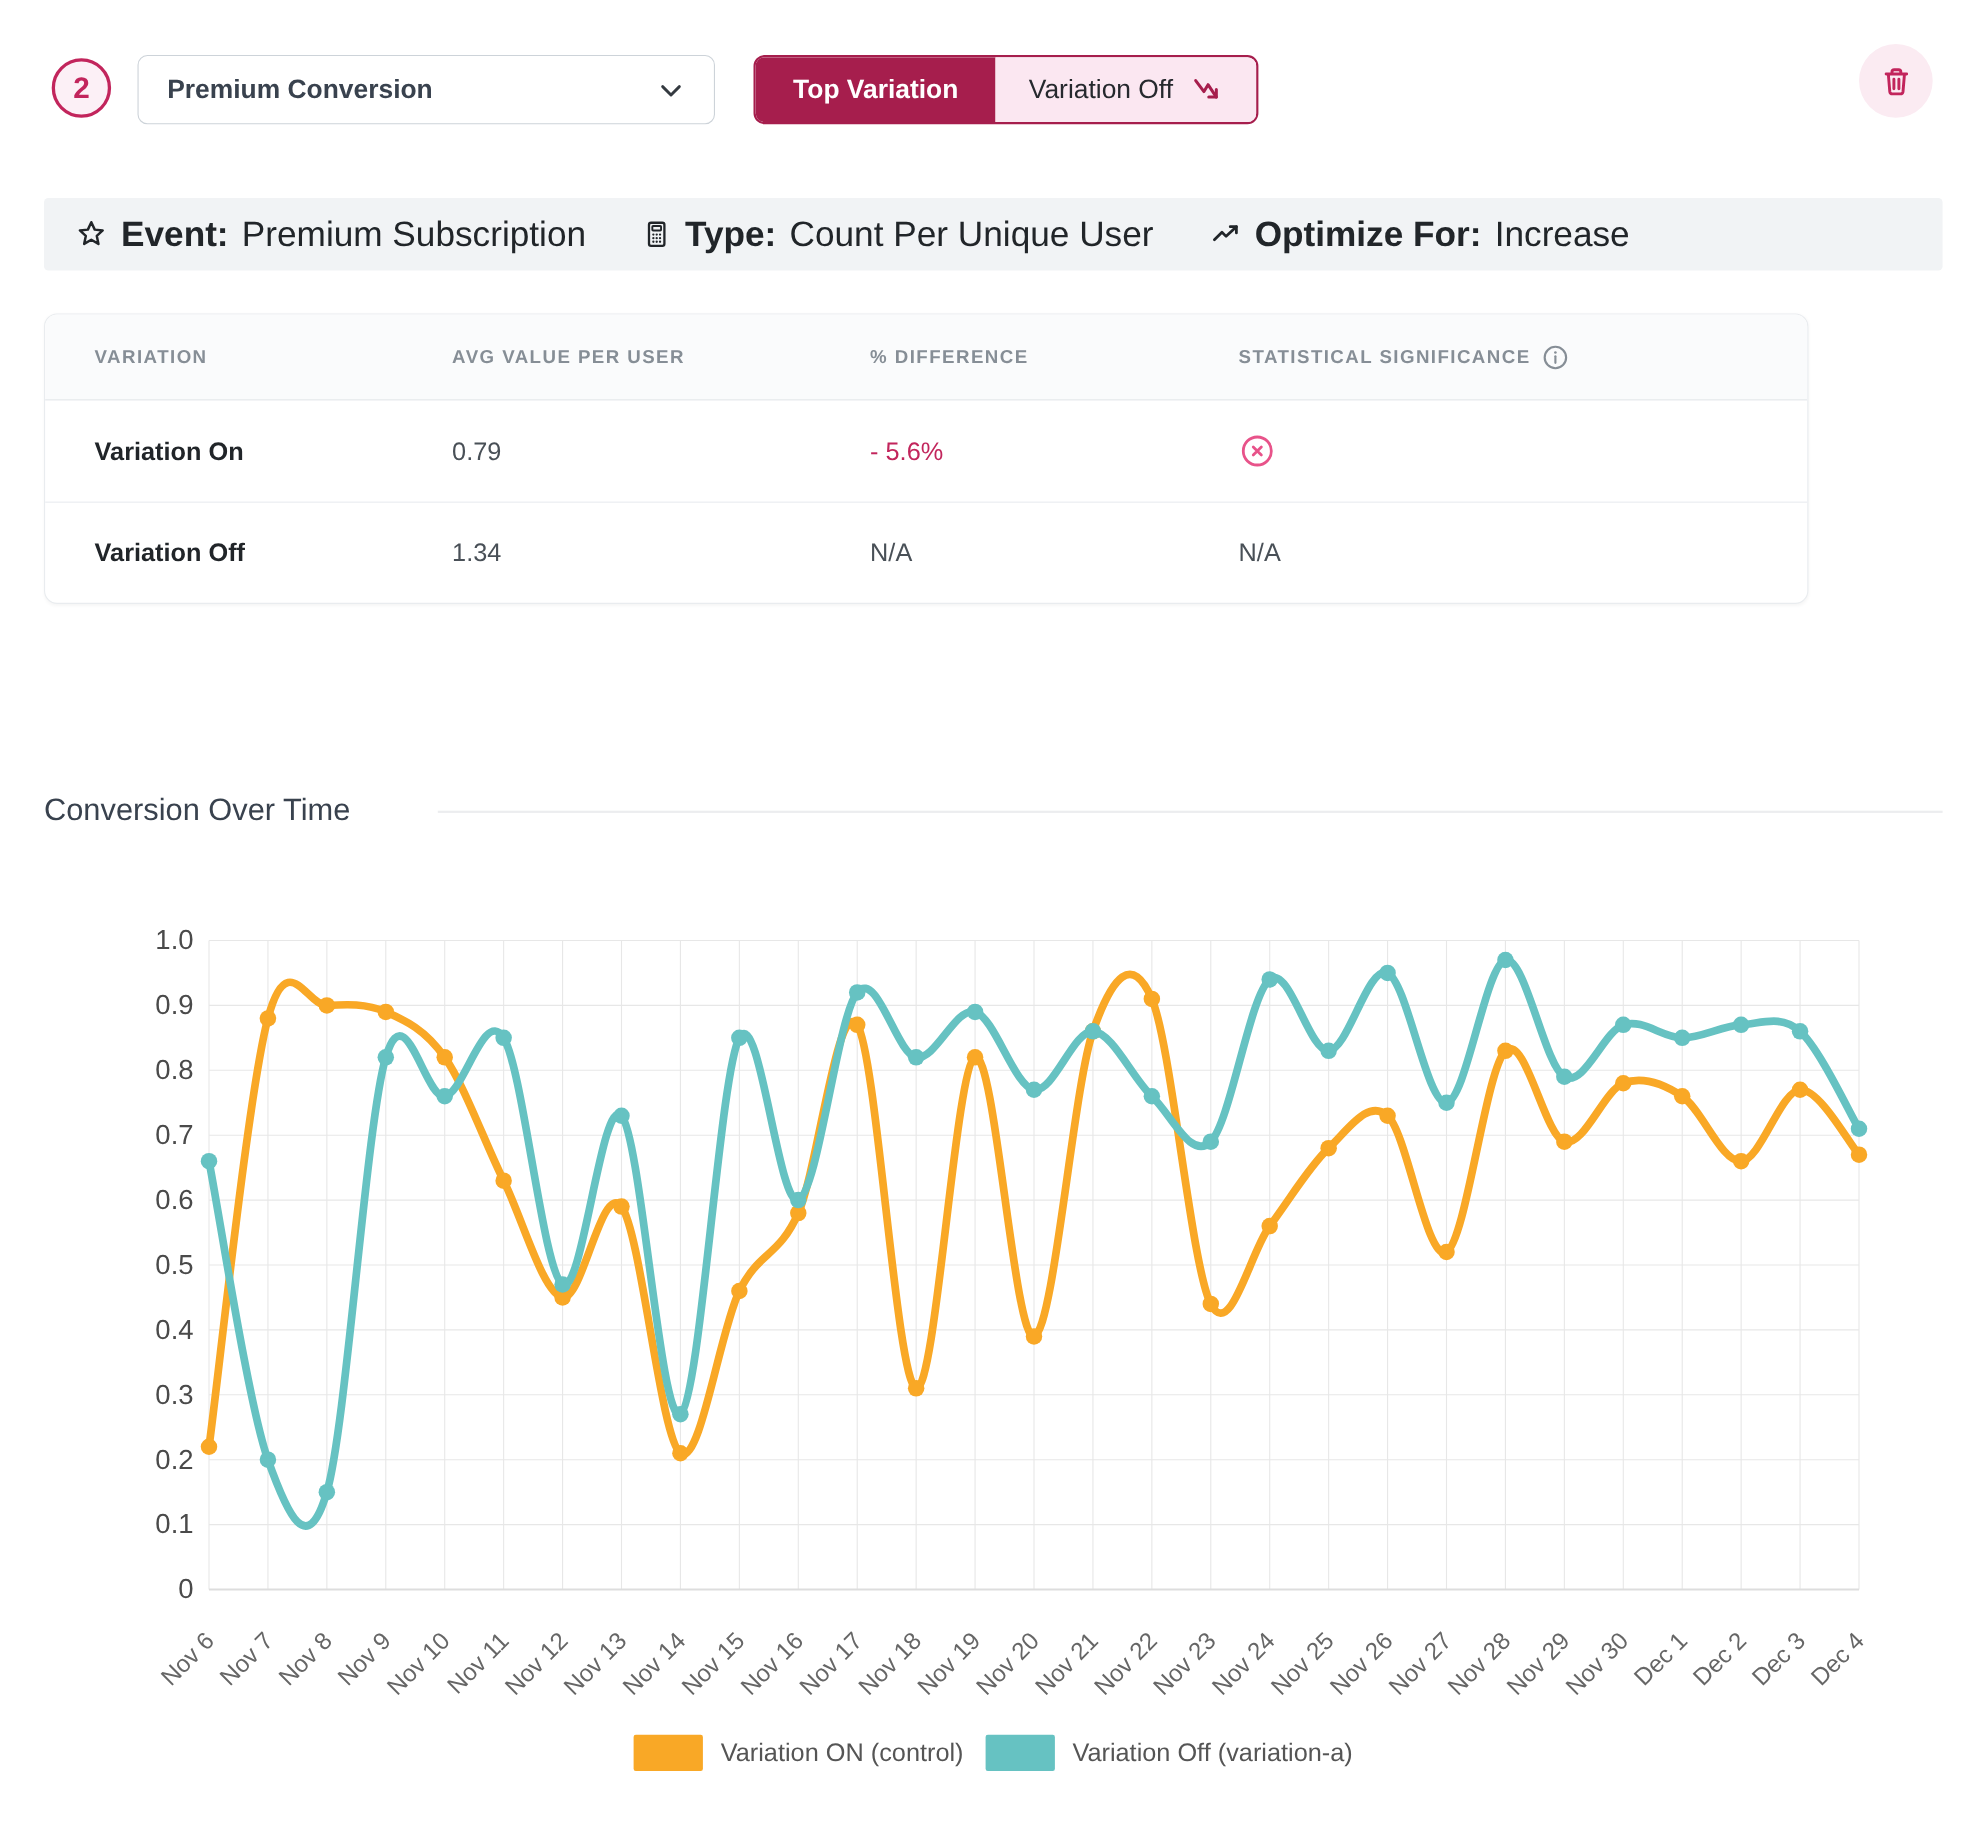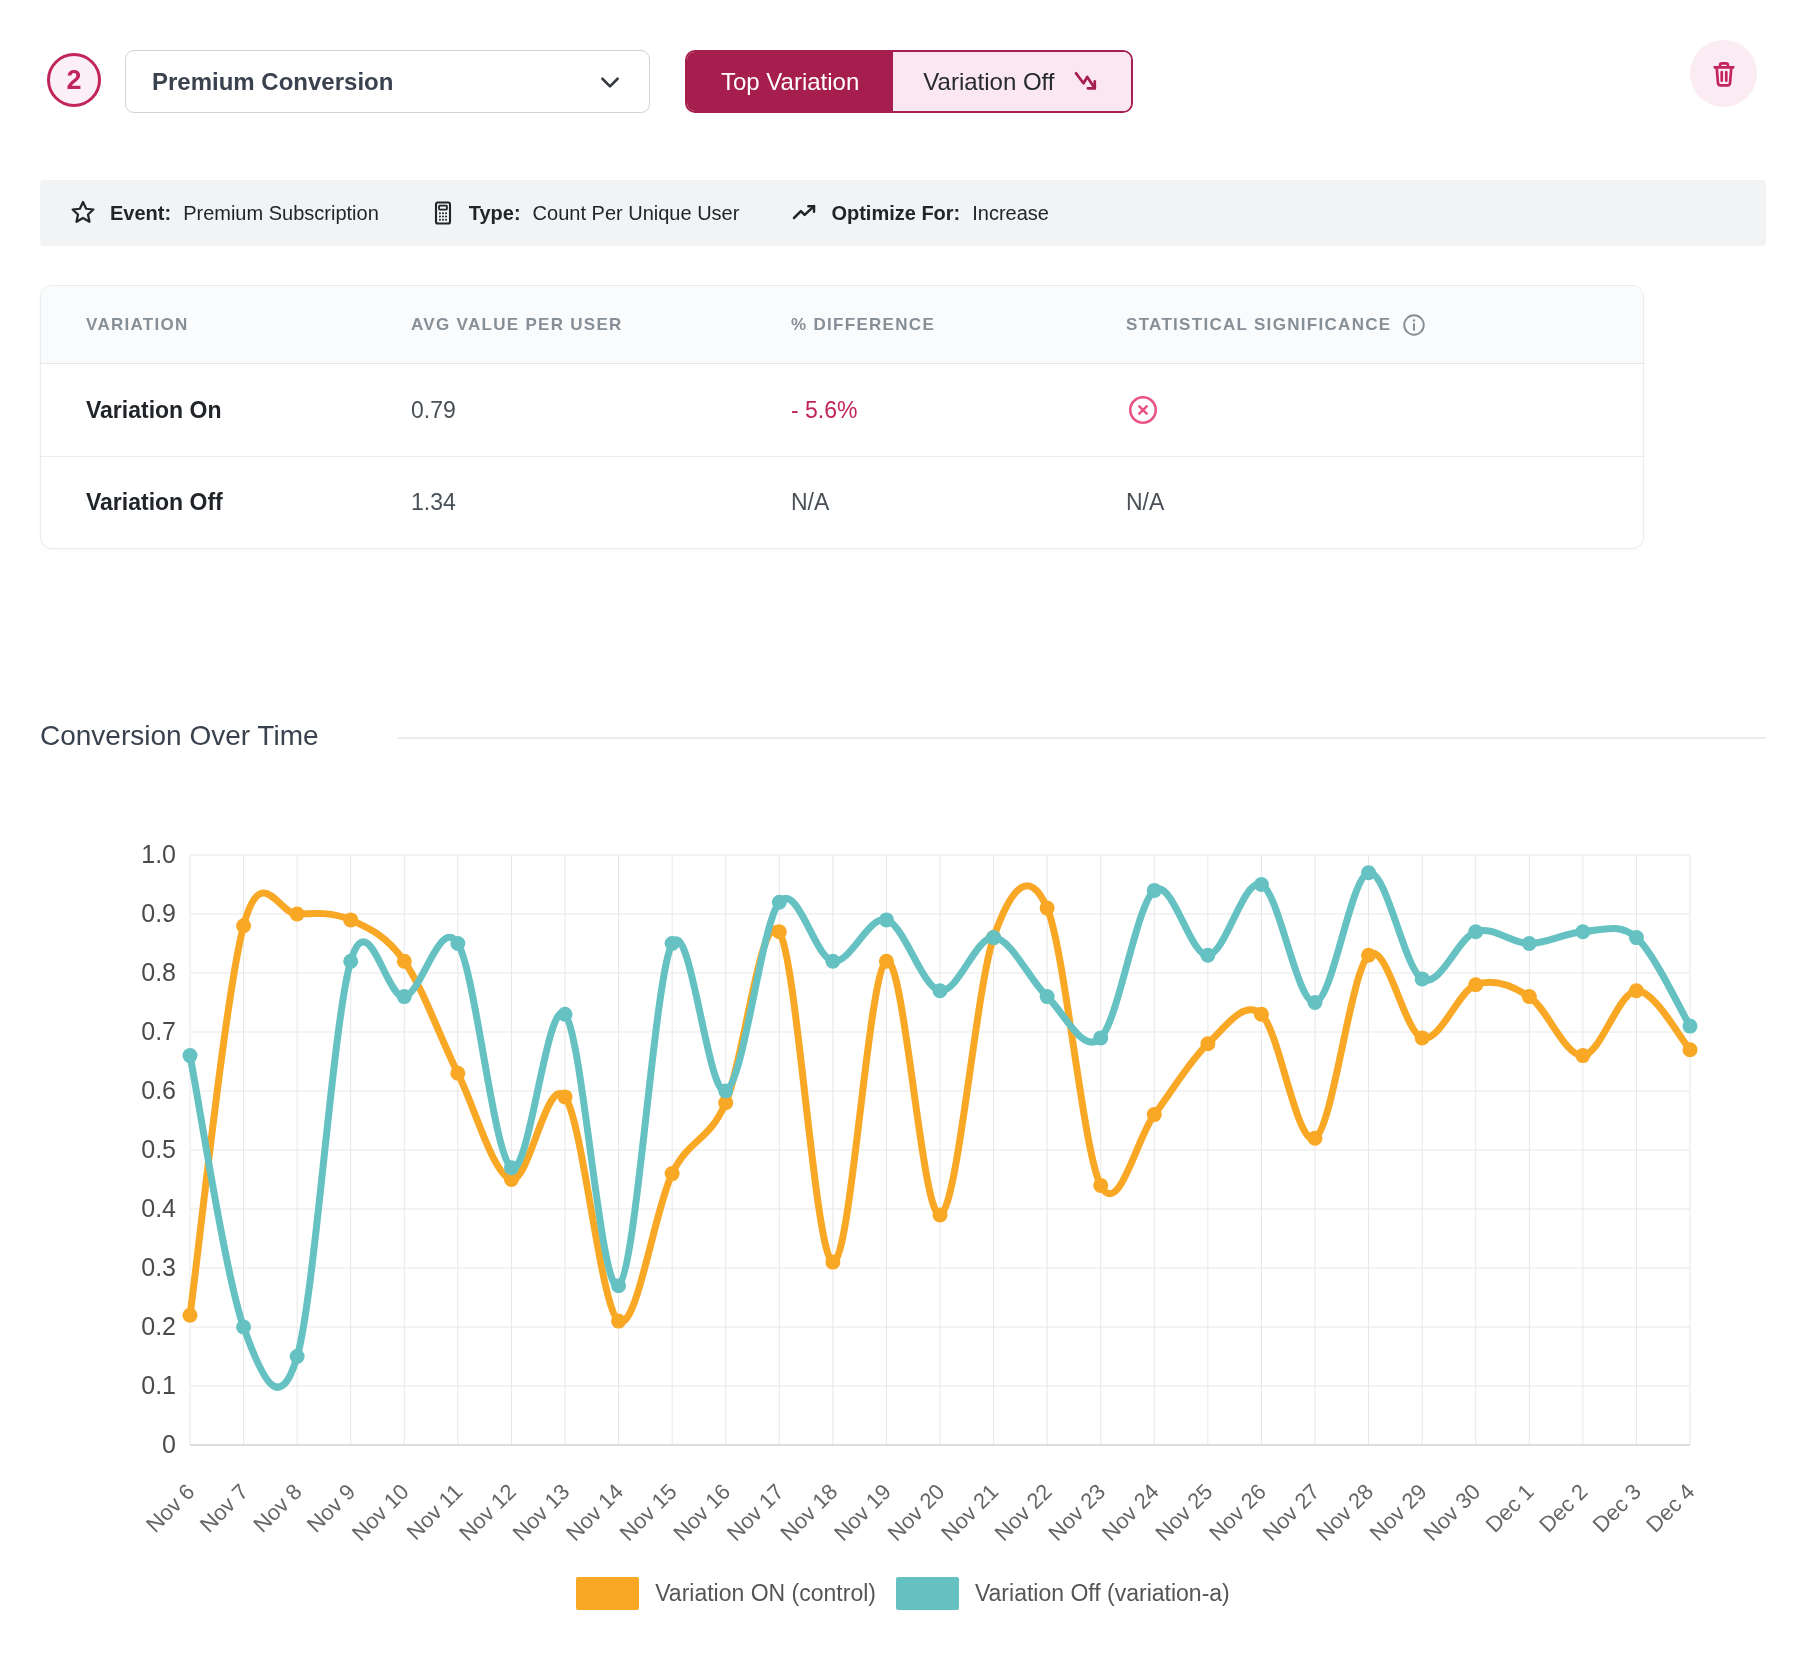--- a/index.html
+++ b/index.html
@@ -12,31 +12,31 @@
     border:3px solid #C2255C; border-radius:50%; background:#FCF0F6;
     display:flex; align-items:center; justify-content:center;
     color:#C2255C; font-size:27px; font-weight:bold; }
   .metric-select { position:absolute; left:125px; top:50px; width:525px; height:63px;
     border:1.5px solid #CDD3D9; border-radius:9px; background:#fff;
     display:flex; align-items:center; justify-content:space-between;
     padding:0 26px; cursor:pointer; }
   .metric-select .value { font-size:24px; font-weight:bold; color:#39424E; }
   .segmented { position:absolute; left:685px; top:50px; height:63px; display:flex;
     border:2px solid #A61E4D; border-radius:10px; overflow:hidden; }
-  .seg-left { background:#A61E4D; color:#fff; font-size:24px; font-weight:normal;
+  .seg-left { background:#A61E4D; color:#fff; font-size:24px; font-weight:bold;
     display:flex; align-items:center; justify-content:center; padding:0 34px; cursor:pointer; }
   .seg-right { background:#FBE7F1; color:#26292E; font-size:24px;
     display:flex; align-items:center; justify-content:center; gap:16px; padding:0 30px; cursor:pointer; }
   .trash-btn { position:absolute; left:1690px; top:40px; width:67px; height:67px; border-radius:50%;
     background:#FBEBF2; display:flex; align-items:center; justify-content:center; cursor:pointer; border:none; }
 
   
   .event-bar { position:absolute; left:40px; top:180px; width:1726px; height:66px;
     background:#F1F3F5; border-radius:4px; display:flex; align-items:center; gap:14px;
-    padding:0 28px; font-size:20px; color:#212529; }
+    padding:0 28px; font-size:32px; color:#212529; }
   .event-bar .group { display:flex; align-items:center; gap:12px; }
   .event-bar .lbl { font-weight:bold; }
   .event-bar .sep { width:22px; }
 
   
   .results-table { position:absolute; left:40px; top:285px; width:1604px;
     border:1px solid #E9ECEF; border-radius:12px; overflow:hidden; background:#fff;
     box-shadow:0 1px 3px rgba(0,0,0,0.04); }
   .t-header { display:grid; grid-template-columns:325px 380px 335px 1fr; align-items:center;
     height:78px; padding-left:45px; background:#FAFBFC; border-bottom:1px solid #E3E7EA;

